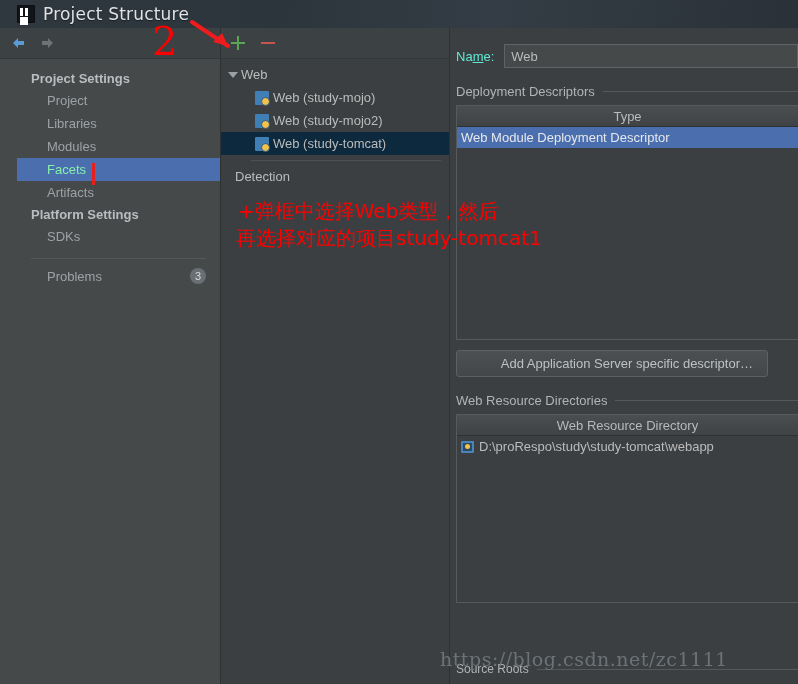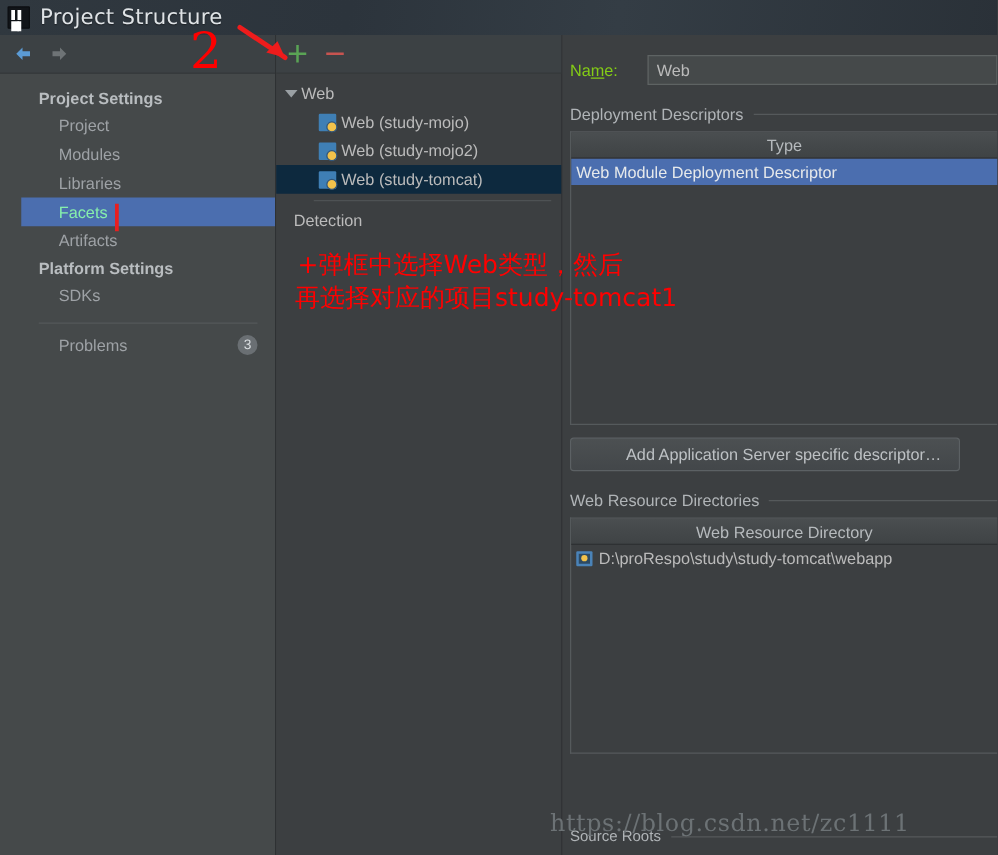--- a/index.html
+++ b/index.html
@@ -24,21 +24,21 @@
     flex-direction: column;
   }
 
   
   .titlebar {
     height: 28px;
     min-height: 28px;
     background: linear-gradient(100deg, #30383f 0%, #2c343c 35%, #343d45 62%, #2a3138 100%);
     display: flex;
     align-items: center;
-    padding-left: 6px;
+    padding-left: 17px;
     position: relative;
     z-index: 5;
   }
   .ij-logo {
     width: 16px;
     height: 16px;
     background: #111418;
     border: 1px solid #0b0d10;
     position: relative;
     margin-right: 8px;
@@ -235,21 +235,21 @@
     display: flex;
     flex-direction: column;
     min-width: 0;
     position: relative;
   }
   .name-row {
     display: flex;
     align-items: center;
     padding: 6px 0 0 6px;
   }
-  .name-label { color: #84cc16; margin-right: 24px; font-size: 13px; }
+  .name-label { color: #5eead4; margin-right: 10px; font-size: 13px; }
   .name-label u { text-decoration: underline; }
   .name-input {
     flex: 1;
     height: 24px;
     background: #45494a;
     border: 1px solid #5e6363;
     color: #bbbbbb;
     font-size: 13px;
     padding: 0 6px;
     box-sizing: border-box;
@@ -417,22 +417,22 @@
         <div class="nav-arrow">
           <svg width="18" height="16" viewBox="0 0 18 16">
             <path d="M10 3 L15 8 L10 13 L10 10 L4 10 L4 6 L10 6 Z" fill="#6e7376"></path>
           </svg>
         </div>
       </div>
 
       <div class="sidebar-list">
         <div class="sb-group">Project Settings</div>
         <div class="sb-item">Project</div>
+        <div class="sb-item">Libraries</div>
         <div class="sb-item">Modules</div>
-        <div class="sb-item">Libraries</div>
         <div class="sb-item selected">Facets</div>
         <div class="sb-item">Artifacts</div>
 
         <div class="sb-group">Platform Settings</div>
         <div class="sb-item">SDKs</div>
 
         <div class="sb-sep"></div>
 
         <div class="sb-problems">
           <span class="lbl">Problems</span>

